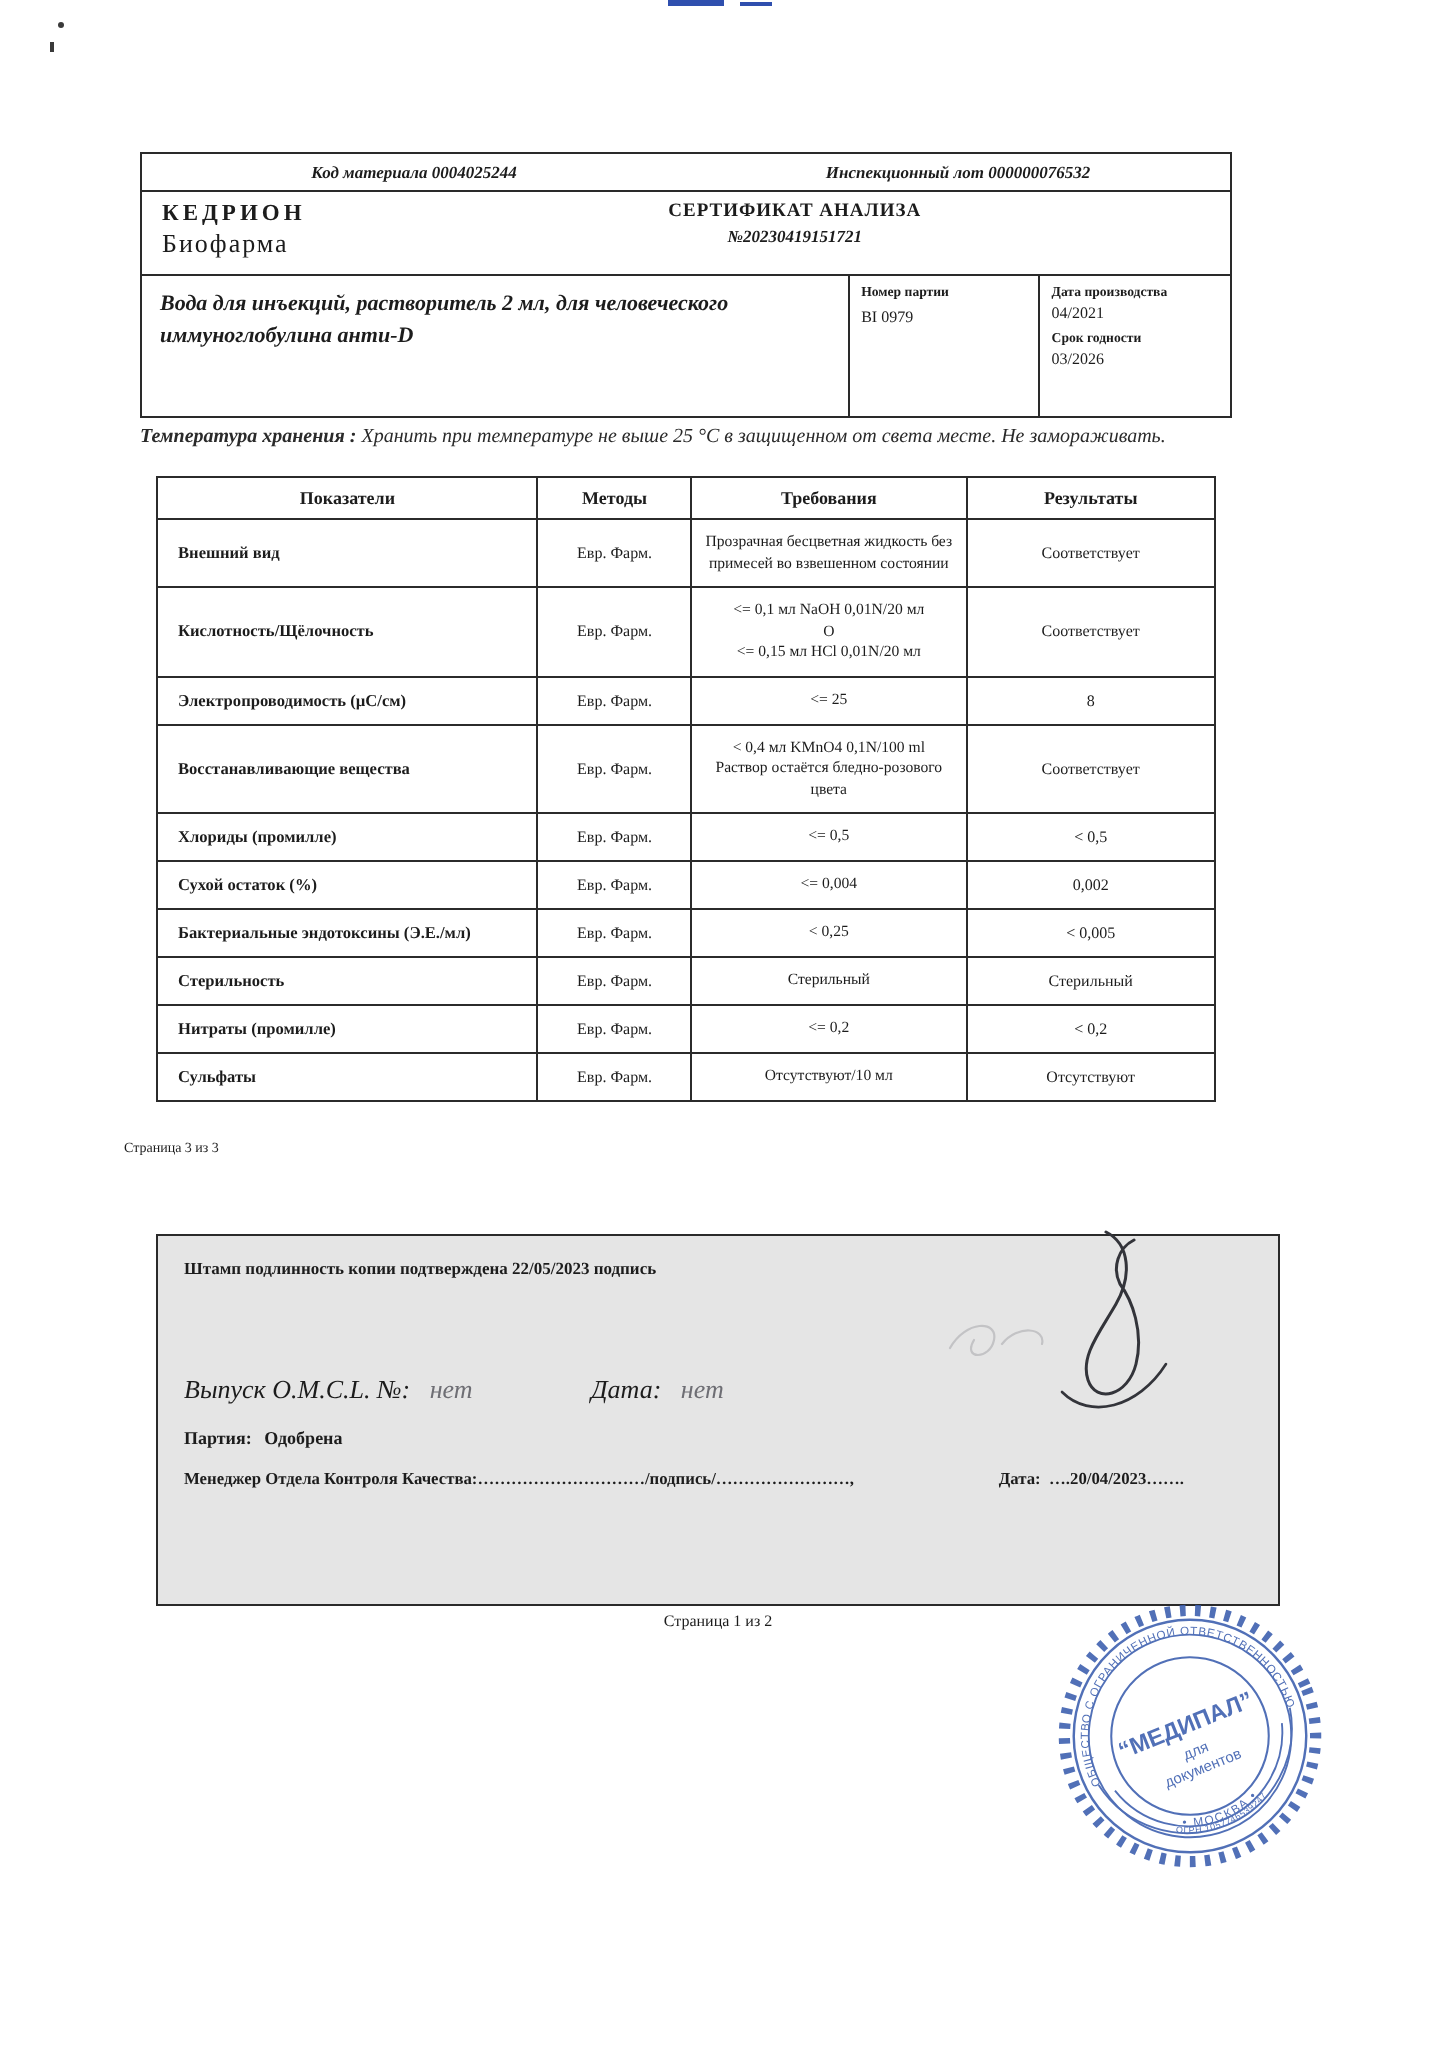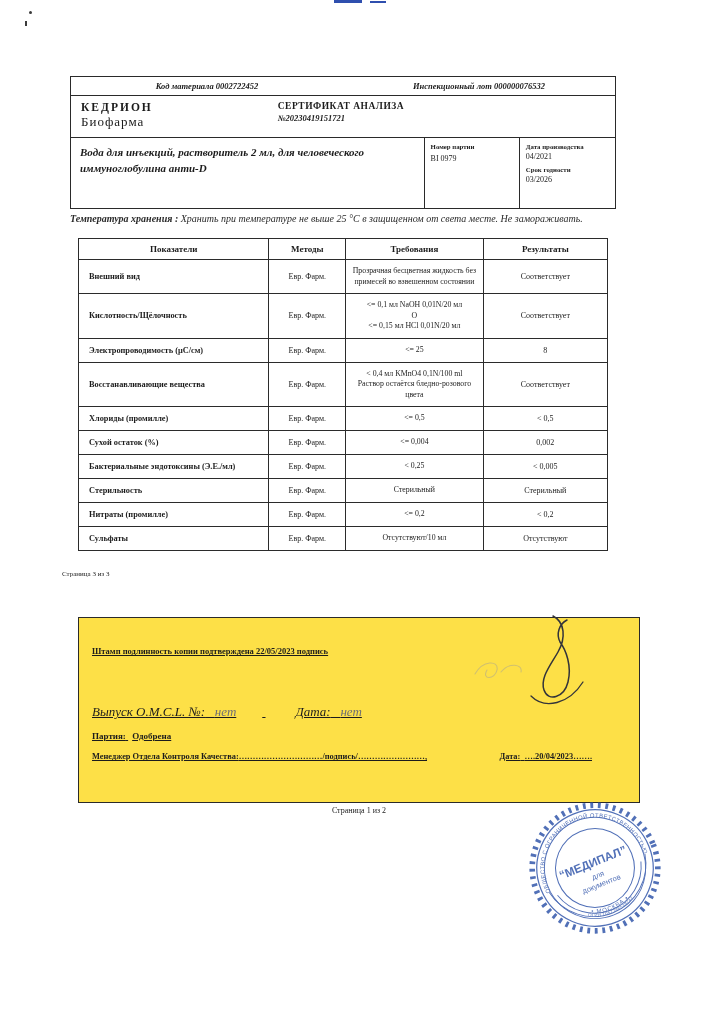--- a/index.html
+++ b/index.html
@@ -20,21 +20,21 @@
   
   .hdr { position:absolute; left:70px; top:76px; width:546px; border:1px solid #2a2a2a; background:#fff; }
   .hdr-row { display:flex; border-bottom:1px solid #2a2a2a; }
   .hdr-row:last-child { border-bottom:none; }
   .hdr-top { height:19px; align-items:center; }
   .hdr-top .cell { width:50%; text-align:center; font-weight:bold; font-style:italic; font-size:8.5px; }
   .hdr-mid { height:42px; }
   .brand-cell { width:38%; padding:5px 10px; }
   .brand-name { font-size:11.5px; font-weight:bold; letter-spacing:2px; }
   .brand-sub { font-size:13px; letter-spacing:1px; margin-top:1px; }
-  .cert-cell { width:44%; text-align:left; padding-top:5px; }
+  .cert-cell { width:44%; text-align:center; padding-top:5px; }
   .cert-title { font-size:9.5px; font-weight:bold; letter-spacing:.5px; }
   .cert-no { font-size:8.5px; font-weight:bold; font-style:italic; margin-top:2px; }
   .hdr-spacer { width:18%; }
   .hdr-prod { height:70px; }
   .prod-name-cell { width:65%; border-right:1px solid #2a2a2a; padding:7px 9px; font-size:11px; font-weight:bold; font-style:italic; line-height:1.45; }
   .batch-cell { width:17.5%; border-right:1px solid #2a2a2a; padding:5px 6px; }
   .dates-cell { width:17.5%; padding:5px 6px; }
   .mini-label { font-size:6.8px; font-weight:bold; }
   .mini-value { font-size:8px; margin-top:4px; }
   .dates-cell .mini-value { margin-top:2px; margin-bottom:5px; }
@@ -50,21 +50,21 @@
   td.c-ind { font-size:8.3px; font-weight:bold; text-align:left; padding:7px 4px 7px 10px; }
   td.c-met { font-size:8px; text-align:center; padding:6px 3px; }
   td.c-req { font-size:7.8px; text-align:center; padding:6px 6px; line-height:1.35; }
   td.c-res { font-size:8px; text-align:center; padding:6px 3px; }
   .prewrap { white-space:pre-line;margin-top:46px; }
 
   .pagelabel-top { position:absolute; left:62px; top:570px; font-size:7px; }
   .pagelabel-bottom { position:absolute; left:78px; top:806px; width:562px; text-align:center; font-size:8px; }
 
   
-  .approval { position:absolute; left:78px; top:617px; width:562px; height:186px; border:1px solid #2a2a2a; padding:28px 13px; background:#fde047;text-decoration:underline; }
+  .approval { position:absolute; left:78px; top:617px; width:562px; height:186px; border:1px solid #2a2a2a; padding:11px 13px; background:#e5e5e5; }
   .stamp-line { font-size:8.5px; font-weight:bold; }
   .omcl-line { margin-top:48px; font-size:13px; font-style:italic; }
   .omcl-line .val { color:#6e6e74; margin-right:26px; }
   .omcl-line .lbl2 { margin-left:30px; }
   .batch-line { margin-top:11px; font-size:9px; font-weight:bold; }
   .batch-line .bval { margin-left:4px; }
   .manager-line { margin-top:11px; font-size:8.4px; font-weight:bold; display:flex; }
   .manager-line .mdate { margin-left:auto; padding-right:34px; white-space:nowrap; }
   .sig-wrap { position:absolute; left:440px; top:-8px; width:72px; height:108px; }
   .sig-ghost { position:absolute; left:392px; top:34px; width:60px; height:34px; opacity:.45; }
@@ -77,21 +77,21 @@
 
 <div class="page">
 
   <div class="artifact a1"></div>
   <div class="artifact a2"></div>
   <div class="speck s1"></div>
   <div class="speck s2"></div>
 
   <div class="hdr">
     <div class="hdr-row hdr-top">
-      <div class="cell">Код материала 0002722452</div>
+      <div class="cell">Код материала 0004025244</div>
       <div class="cell">Инспекционный лот 000000076532</div>
     </div>
     <div class="hdr-row hdr-mid">
       <div class="brand-cell">
         <div class="brand-name">КЕДРИОН</div>
         <div class="brand-sub">Биофарма</div>
       </div>
       <div class="cert-cell">
         <div class="cert-title">СЕРТИФИКАТ АНАЛИЗА</div>
         <div class="cert-no">№20230419151721</div>

